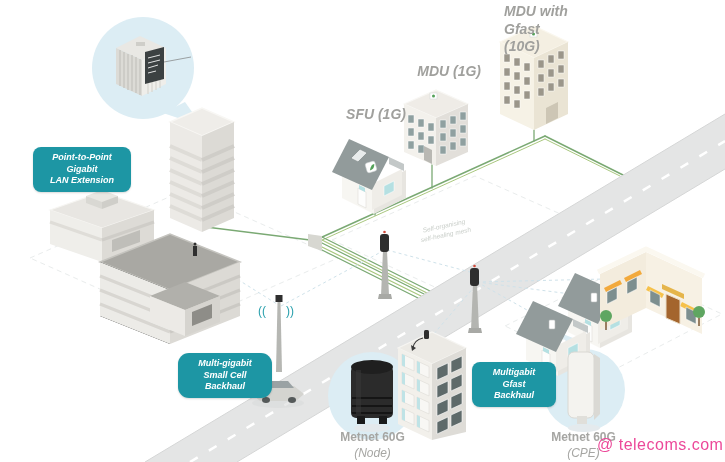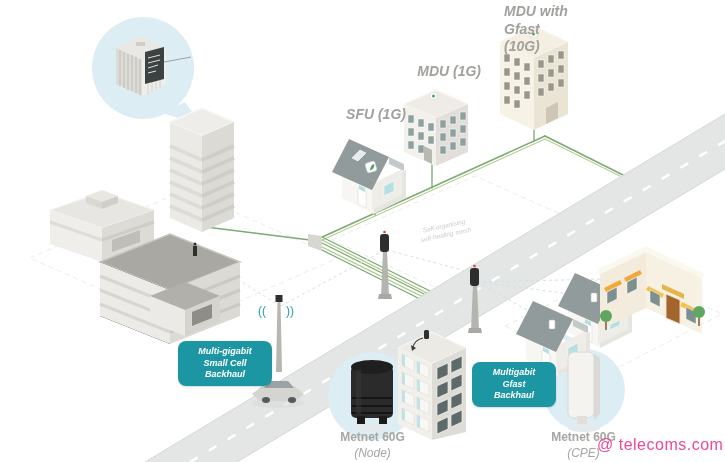--- a/index.html
+++ b/index.html
@@ -359,22 +359,25 @@
   </g>
 
   <g>
     <ellipse cx="584" cy="428" rx="16" ry="4" fill="#e4eaed"></ellipse>
     <polygon points="594,354 600,358 600,414 594,420" fill="#dad9d4"></polygon>
     <rect x="568" y="352" width="26" height="66" rx="6" fill="#f4f3ef" stroke="#d9d8d3" stroke-width="1"></rect>
     <rect x="577" y="416" width="10" height="8" fill="#e0dfda"></rect>
   </g>
 </svg>
 
-
-  <div class="callout" style="left:178px;top:341px;width:86px;">Multi-gigabit
+  <div class="callout" style="left:33px;top:147px;width:90px;">Point-to-Point
+Gigabit
+LAN Extension</div>
+
+  <div class="callout" style="left:178px;top:353px;width:86px;border-radius:11px;">Multi-gigabit
 Small Cell
 Backhaul</div>
 
   <div class="callout" style="left:472px;top:362px;width:76px;text-align:center;">Multigabit
 Gfast
 Backhaul</div>
 
 
   <div class="blabel" style="left:338px;top:106px;width:76px;">SFU (1G)</div>
 

